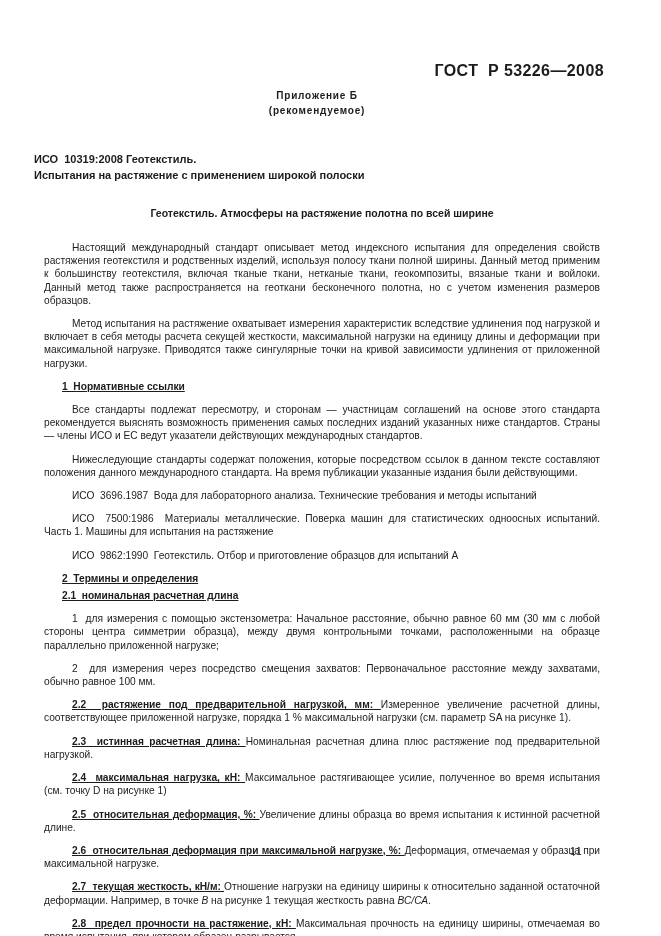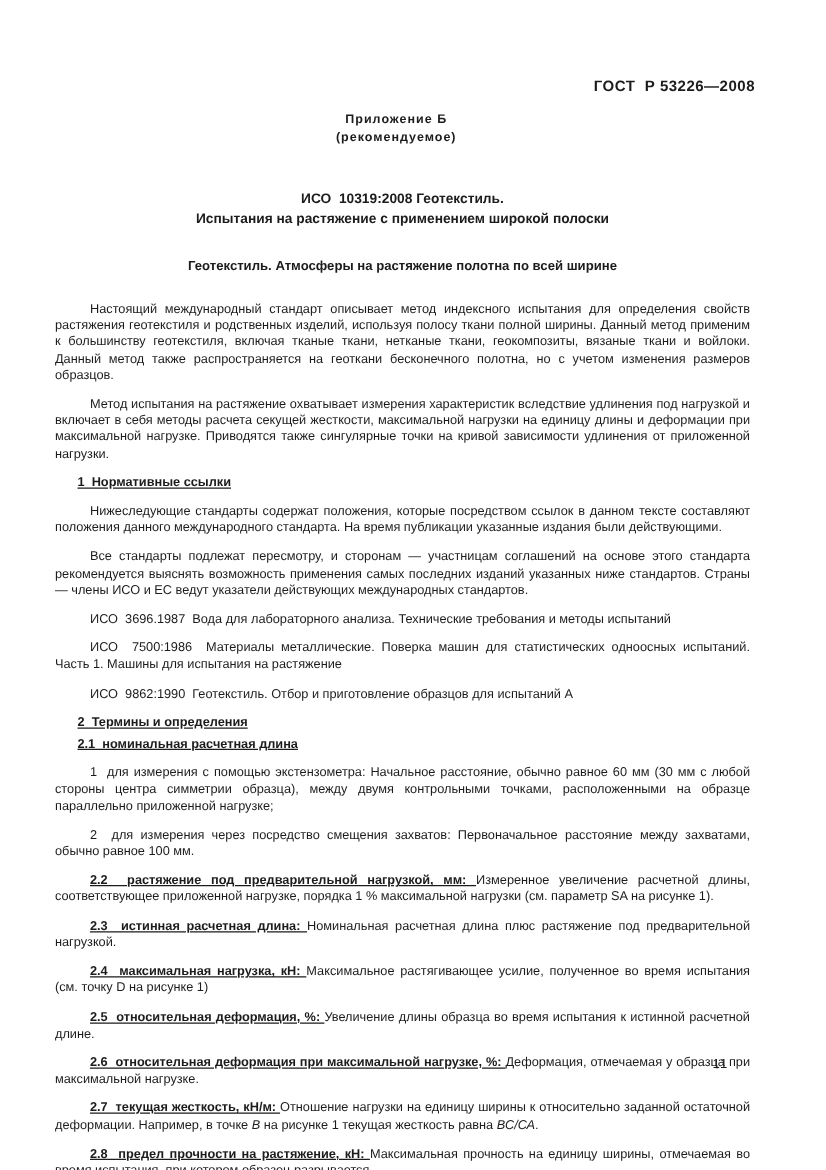--- a/index.html
+++ b/index.html
@@ -6,31 +6,31 @@
   body {
     width: 661px; height: 936px;
     background: #ffffff;
     position: relative;
     font-family: "Liberation Sans", sans-serif;
     color: #1c1c1c;
     overflow: hidden;
   }
   .std-ref {
     position: absolute; top: 62px; right: 57px;
-    font-weight: bold; font-size: 12px; letter-spacing: 0.4px;
+    font-weight: bold; font-size: 16px; letter-spacing: 0.4px;
     white-space: nowrap;
   }
   .appendix {
     position: absolute; top: 88px; left: 34px; width: 566px;
     text-align: center; font-weight: bold; font-size: 10px;
     line-height: 15px; letter-spacing: 0.8px;
   }
   .doc-title {
     position: absolute; top: 151px; left: 34px; width: 576px;
-    text-align: center; font-weight: bold; font-size: 11px;
+    font-weight: bold; font-size: 11px;
     line-height: 16px;
   }
   .doc-subtitle {
     position: absolute; top: 207px; left: 34px; width: 576px;
     text-align: center; font-weight: bold; font-size: 10.5px;
   }
   .body-text {
     position: absolute; top: 231px; left: 34px; width: 576px;
     font-size: 10.2px; line-height: 13.2px;
     text-align: justify;
@@ -58,22 +58,22 @@
   <div>ИСО&nbsp; 10319:2008 Геотекстиль.</div>
   <div>Испытания на растяжение с применением широкой полоски</div>
 </div>
 
 <div class="doc-subtitle">Геотекстиль. Атмосферы на растяжение полотна по всей ширине</div>
 
 <div class="body-text" id="body-text">
     <p class="pblock"><span>Настоящий международный стандарт описывает метод индексного испытания для определения свойств растяжения геотекстиля и родственных изделий, используя полосу ткани полной ширины. Данный метод применим к большинству геотекстиля, включая тканые ткани, нетканые ткани, геокомпозиты, вязаные ткани и войлоки. Данный метод также распространяется на геоткани бесконечного полотна, но с учетом изменения размеров образцов.</span></p>
     <p class="pblock"><span>Метод испытания на растяжение охватывает измерения характеристик вследствие удлинения под нагрузкой и включает в себя методы расчета секущей жесткости, максимальной нагрузки на единицу длины и деформации при максимальной нагрузке. Приводятся также сингулярные точки на кривой зависимости удлинения от приложенной нагрузки.</span></p>
     <p class="hblock"><span class="b">1&nbsp; Нормативные ссылки</span></p>
+    <p class="pblock"><span>Все стандарты подлежат пересмотру, и сторонам — участницам соглашений на основе этого стандарта рекомендуется выяснять возможность применения самых последних изданий указанных ниже стандартов. Страны — члены ИСО и ЕС ведут указатели действующих международных стандартов.</span></p>
     <p class="pblock"><span>Нижеследующие стандарты содержат положения, которые посредством ссылок в данном тексте составляют положения данного международного стандарта. На время публикации указанные издания были действующими.</span></p>
-    <p class="pblock"><span>Все стандарты подлежат пересмотру, и сторонам — участницам соглашений на основе этого стандарта рекомендуется выяснять возможность применения самых последних изданий указанных ниже стандартов. Страны — члены ИСО и ЕС ведут указатели действующих международных стандартов.</span></p>
     <p class="pblock"><span>ИСО&nbsp; 3696.1987&nbsp; Вода для лабораторного анализа. Технические требования и методы испытаний</span></p>
     <p class="pblock"><span>ИСО&nbsp; 7500:1986&nbsp; Материалы металлические. Поверка машин для статистических одноосных испытаний. Часть 1. Машины для испытания на растяжение</span></p>
     <p class="pblock"><span>ИСО&nbsp; 9862:1990&nbsp; Геотекстиль. Отбор и приготовление образцов для испытаний А</span></p>
     <p class="hblock"><span class="b">2&nbsp; Термины и определения</span></p>
     <p class="hblock"><span class="b">2.1&nbsp; номинальная расчетная длина</span></p>
     <p class="pblock"><span>1&nbsp; для измерения с помощью экстензометра: Начальное расстояние, обычно равное 60 мм (30 мм с любой стороны центра симметрии образца), между двумя контрольными точками, расположенными на образце параллельно приложенной нагрузке;</span></p>
     <p class="pblock"><span>2&nbsp; для измерения через посредство смещения захватов: Первоначальное расстояние между захватами, обычно равное 100 мм.</span></p>
     <p class="pblock"><span class="b">2.2&nbsp; растяжение под предварительной нагрузкой, мм: </span><span>Измеренное увеличение расчетной длины, соответствующее приложенной нагрузке, порядка 1 % максимальной нагрузки (см. параметр SA на рисунке 1).</span></p>
     <p class="pblock"><span class="b">2.3&nbsp; истинная расчетная длина: </span><span>Номинальная расчетная длина плюс растяжение под предварительной нагрузкой.</span></p>
     <p class="pblock"><span class="b">2.4&nbsp; максимальная нагрузка, кН: </span><span>Максимальное растягивающее усилие, полученное во время испытания (см. точку D на рисунке 1)</span></p>

